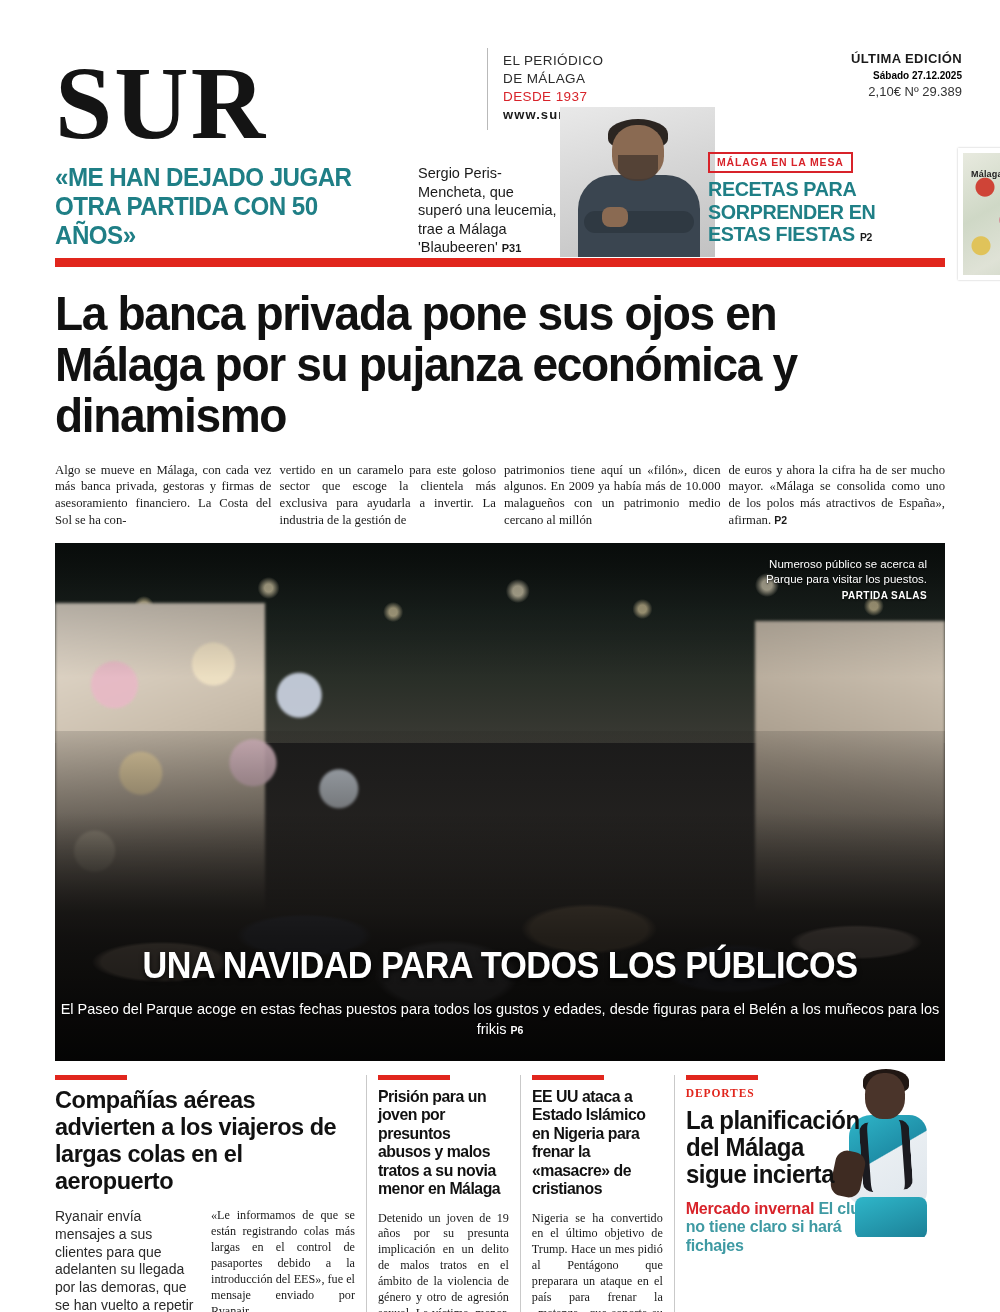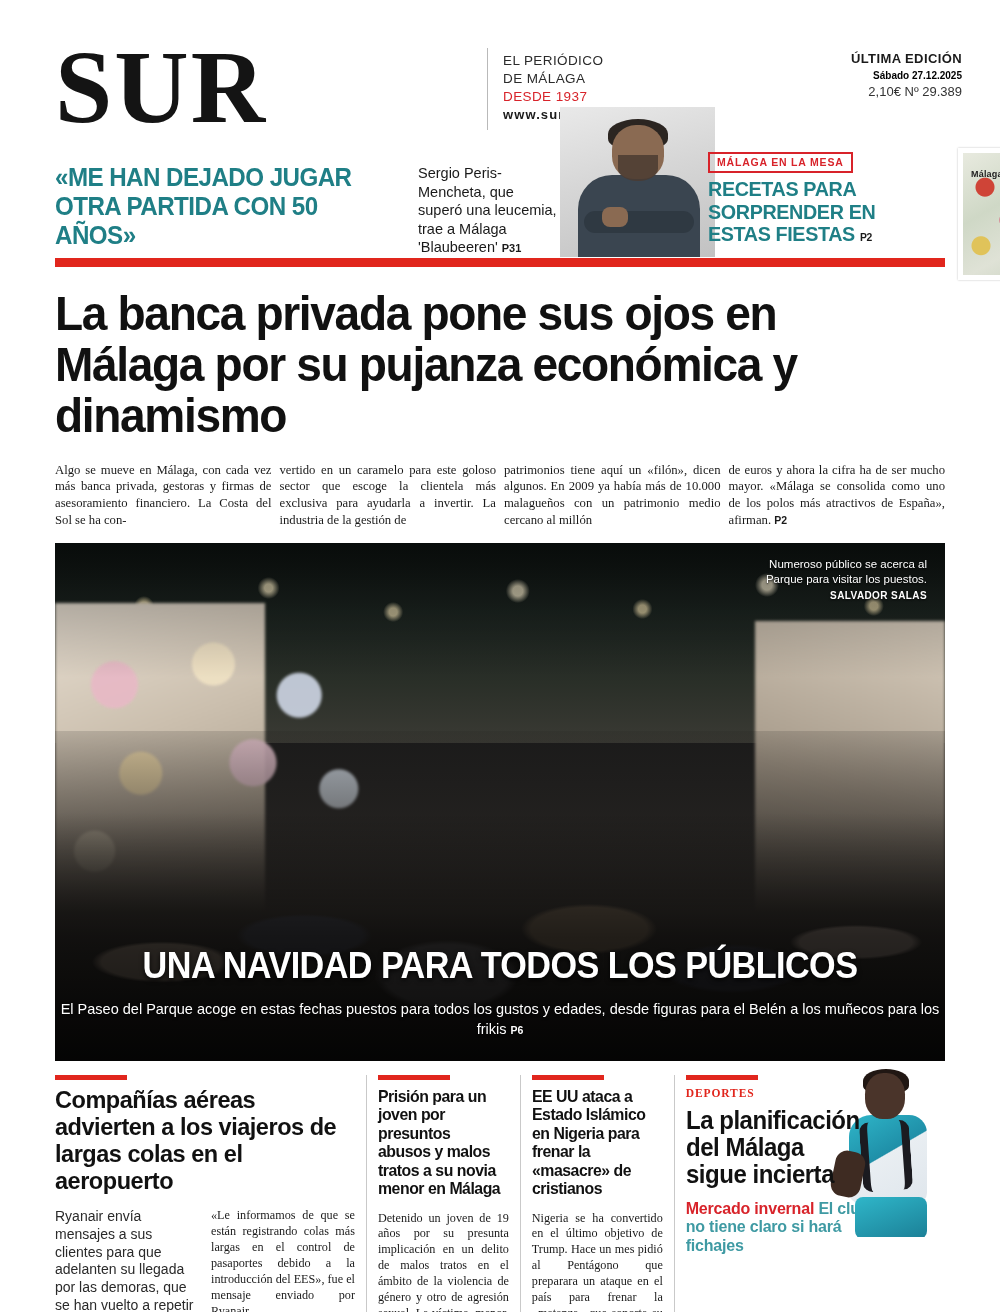--- a/index.html
+++ b/index.html
@@ -7,21 +7,21 @@
     width: 1000px; height: 1312px;
     background: #ffffff;
     font-family: "Liberation Sans", sans-serif;
     overflow: hidden;
   }
   .page { position: relative; width: 1000px; height: 1312px; background:#fff; }
 
   
   .masthead { position: relative; height: 150px; }
   .logo-sur {
-    position: absolute; left: 55px; top: 36px;
+    position: absolute; left: 55px; top: 52px;
     font-family: "Liberation Serif", serif;
     font-weight: 700; font-size: 103px; letter-spacing: 2px;
     color: #141414; line-height: 1;
   }
   .masthead-divider {
     position: absolute; left: 487px; top: 48px;
     width: 1px; height: 82px; background: #b9b9b9;
   }
   .masthead-sub {
     position: absolute; left: 503px; top: 52px;
@@ -392,21 +392,21 @@
       <div class="ph-top"></div>
       <div class="ph-lights"></div>
       <div class="ph-stall-l"></div>
       <div class="ph-stall-r"></div>
       <div class="ph-toys"></div>
       <div class="ph-crowd"></div>
       <div class="ph-vignette"></div>
     </div>
     <div class="photo-credit">
       <span>Numeroso público se acerca al Parque para visitar los puestos.</span>
-      <span class="by">SALVADOR SALAS</span>
+      <span class="by">PARTIDA SALAS</span>
     </div>
     <div class="photo-headline">UNA NAVIDAD PARA TODOS LOS PÚBLICOS</div>
     <div class="photo-sub">
       <span>El Paseo del Parque acoge en estas fechas puestos para todos los gustos y edades, desde figuras para el Belén a los muñecos para los frikis</span>
       <span class="pg">P6</span>
     </div>
   </div>
 
   <div class="bottom">
 

